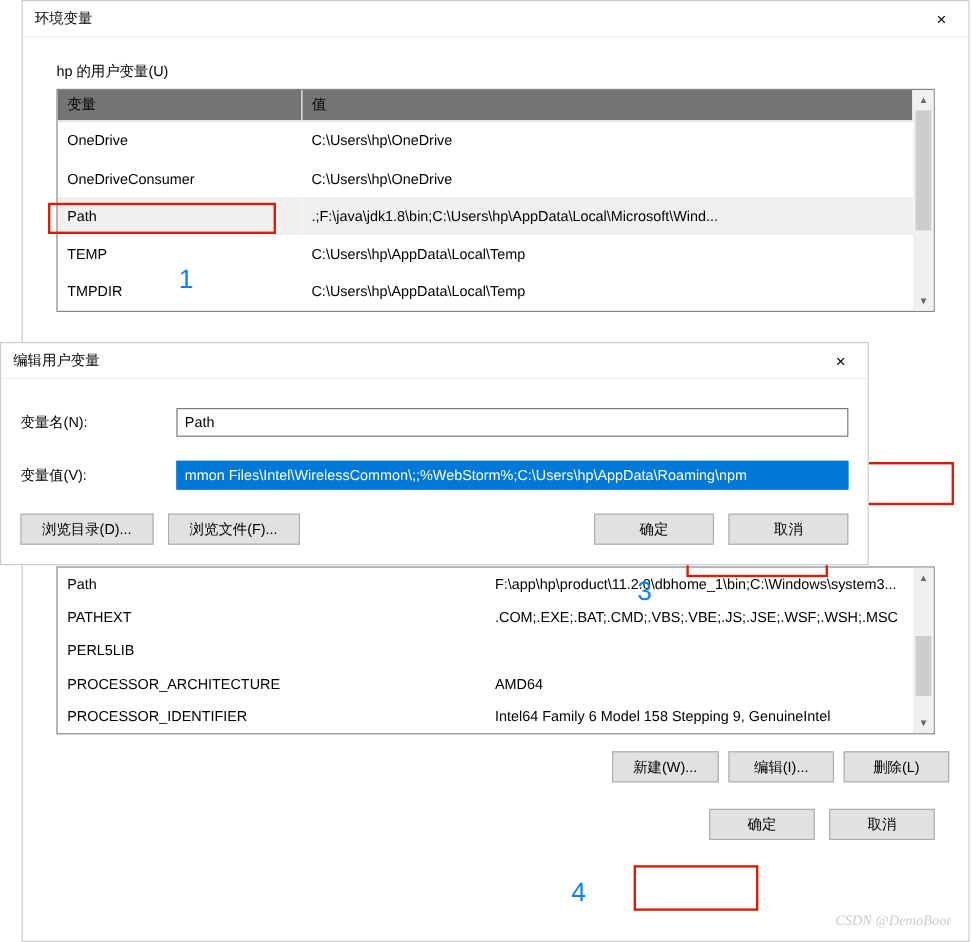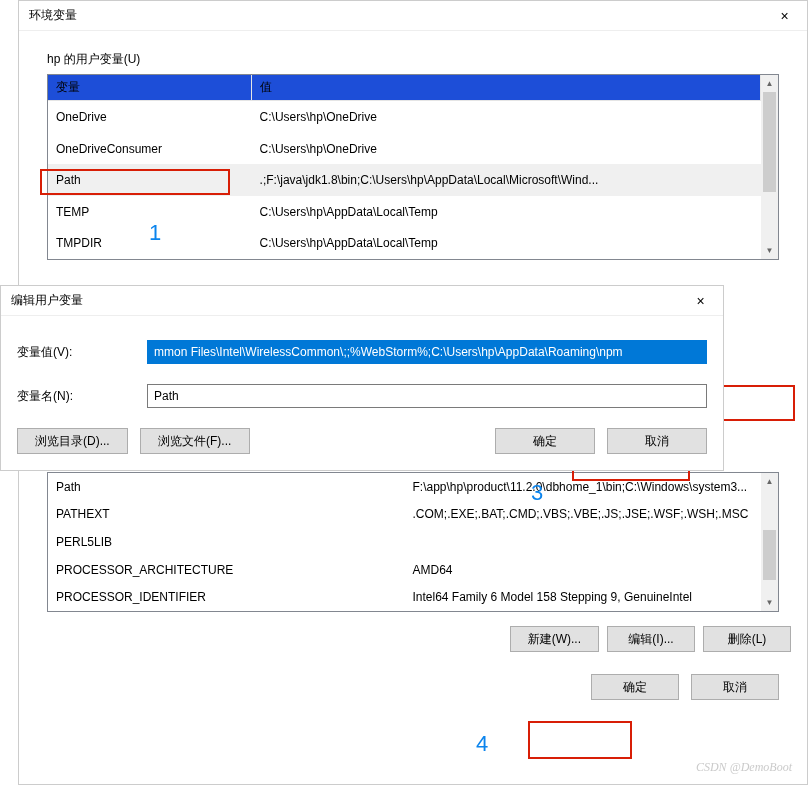--- a/index.html
+++ b/index.html
@@ -4,21 +4,21 @@
 <style>
 * { box-sizing: border-box; margin: 0; padding: 0; }
 body { font-family: "Microsoft YaHei", "Segoe UI", sans-serif; font-size: 12px; background: #fff; width: 810px; height: 785px; position: relative; overflow: hidden; }
 .dialog { position: absolute; background: #fff; border: 1px solid #ccc; }
 .titlebar { display: flex; justify-content: space-between; align-items: center; height: 30px; padding: 0 0 0 10px; border-bottom: 1px solid #eee; }
 .title { font-size: 12px; }
 .closebtn { width: 45px; height: 30px; display: flex; align-items: center; justify-content: center; font-size: 14px; cursor: pointer; font-family: Arial; }
 .section-label { margin: 20px 0 6px 28px; }
 .tbl-wrap { margin: 0 28px; border: 1px solid #828790; height: 186px; overflow: hidden; display: flex; }
 .tbl { flex: 1; border-collapse: collapse; width: 100%; }
-.tbl th { text-align: left; font-weight: normal; padding: 4px 8px; border-bottom: 1px solid #e5e5e5; border-right: 1px solid #e5e5e5; background: #1d4ed8; }
+.tbl th { text-align: left; font-weight: normal; padding: 4px 8px; border-bottom: 1px solid #e5e5e5; border-right: 1px solid #e5e5e5; background: #737373; }
 .tbl td { padding: 4px 8px; white-space: nowrap; overflow: hidden; text-overflow: ellipsis; max-width: 0; }
 .tbl tr.selected td { background: #f0f0f0; }
 .scrollbar { width: 17px; background: #f0f0f0; display: flex; flex-direction: column; }
 .sb-arrow { height: 17px; display: flex; align-items: center; justify-content: center; font-size: 8px; color: #666; }
 .sb-track { flex: 1; position: relative; }
 .sb-thumb { position: absolute; left: 2px; right: 2px; background: #cdcdcd; }
 .col-var { width: 200px; }
 .col-val { width: 500px; }
 .btn { min-width: 88px; height: 26px; border: 1px solid #adadad; background: #e1e1e1; padding: 0 17px; cursor: pointer; font-family: inherit; font-size: 12px; }
 .btn-row { display: flex; gap: 8px; justify-content: flex-end; margin: 14px 16px; }
@@ -139,26 +139,26 @@
 
 <div class="edit-dialog">
   <div class="titlebar">
     <span class="title">编辑用户变量</span>
     <div class="closebtn">
         <span>×</span>
       </div>
   </div>
   <div class="edit-body">
     <div class="form-row">
+      <span class="form-label">变量名(N):</span>
+      <input class="form-input" value="Path" style="">
+    </div>
+    <div class="form-row">
       <span class="form-label">变量值(V):</span>
       <input class="form-input selected" value="mmon Files\Intel\WirelessCommon\;;%WebStorm%;C:\Users\hp\AppData\Roaming\npm" style="">
-    </div>
-    <div class="form-row">
-      <span class="form-label">变量名(N):</span>
-      <input class="form-input" value="Path" style="">
     </div>
     <div class="edit-btn-row">
       <button class="btn" style="min-width:110px">浏览目录(D)...</button>
       <button class="btn" style="min-width:110px">浏览文件(F)...</button>
       <div class="spacer"></div>
       <button class="btn" style="min-width:100px">确定</button>
       <button class="btn" style="min-width:100px">取消</button>
     </div>
   </div>
 </div>

